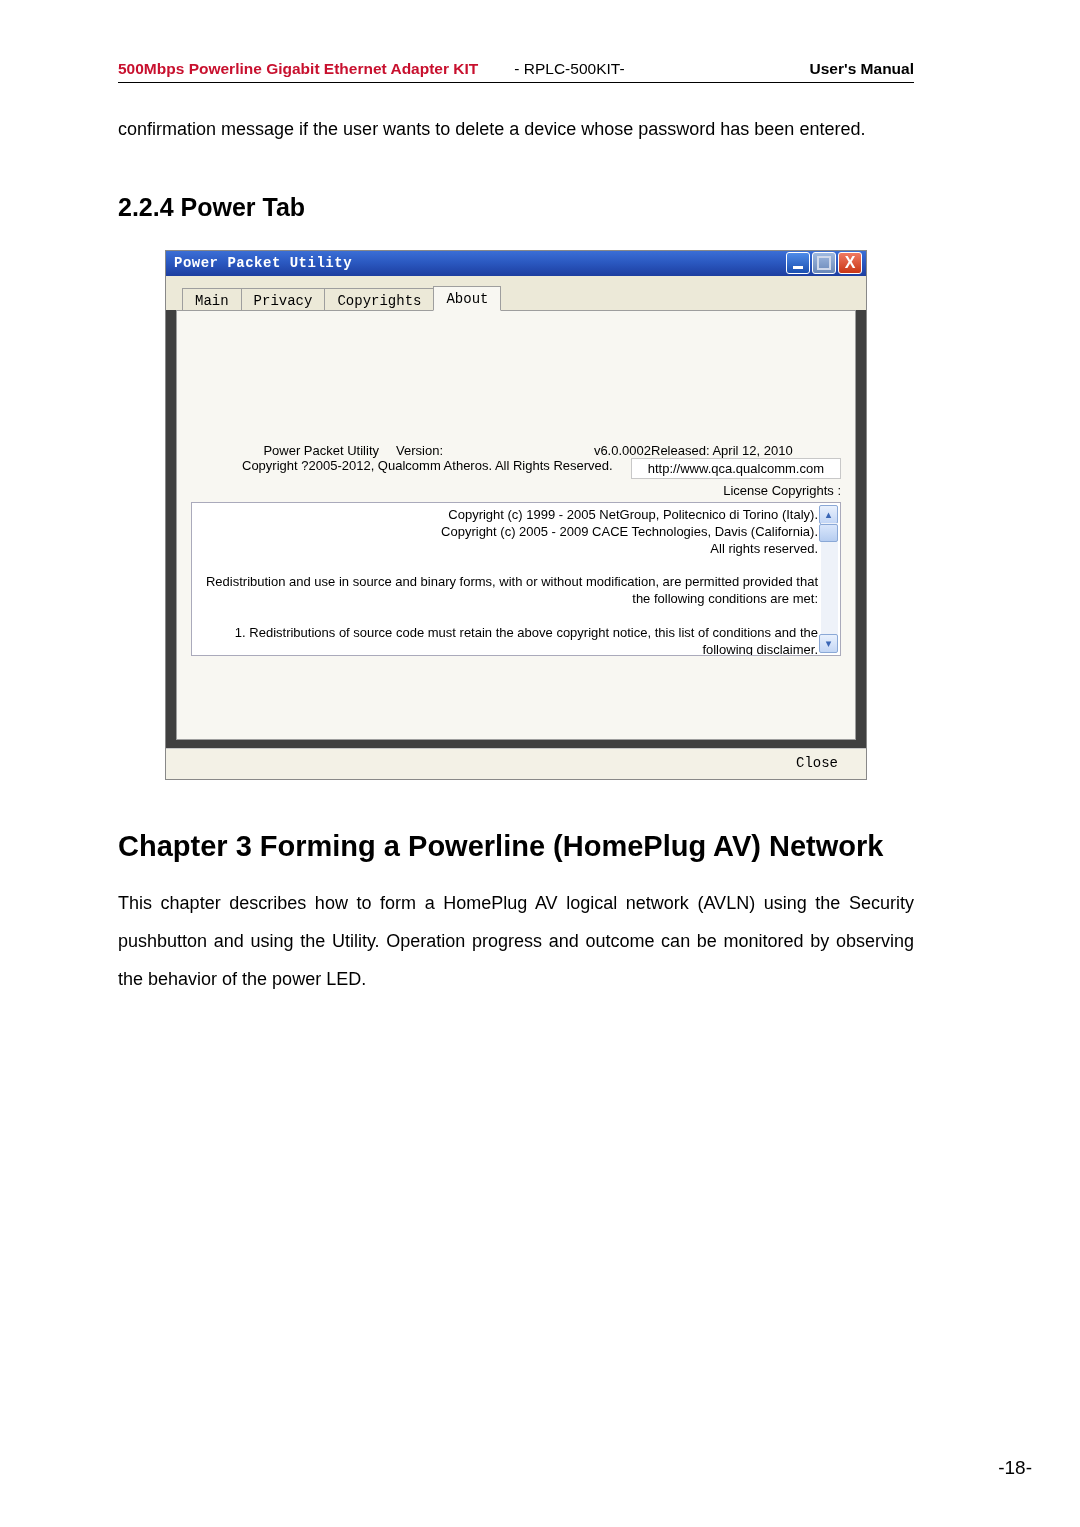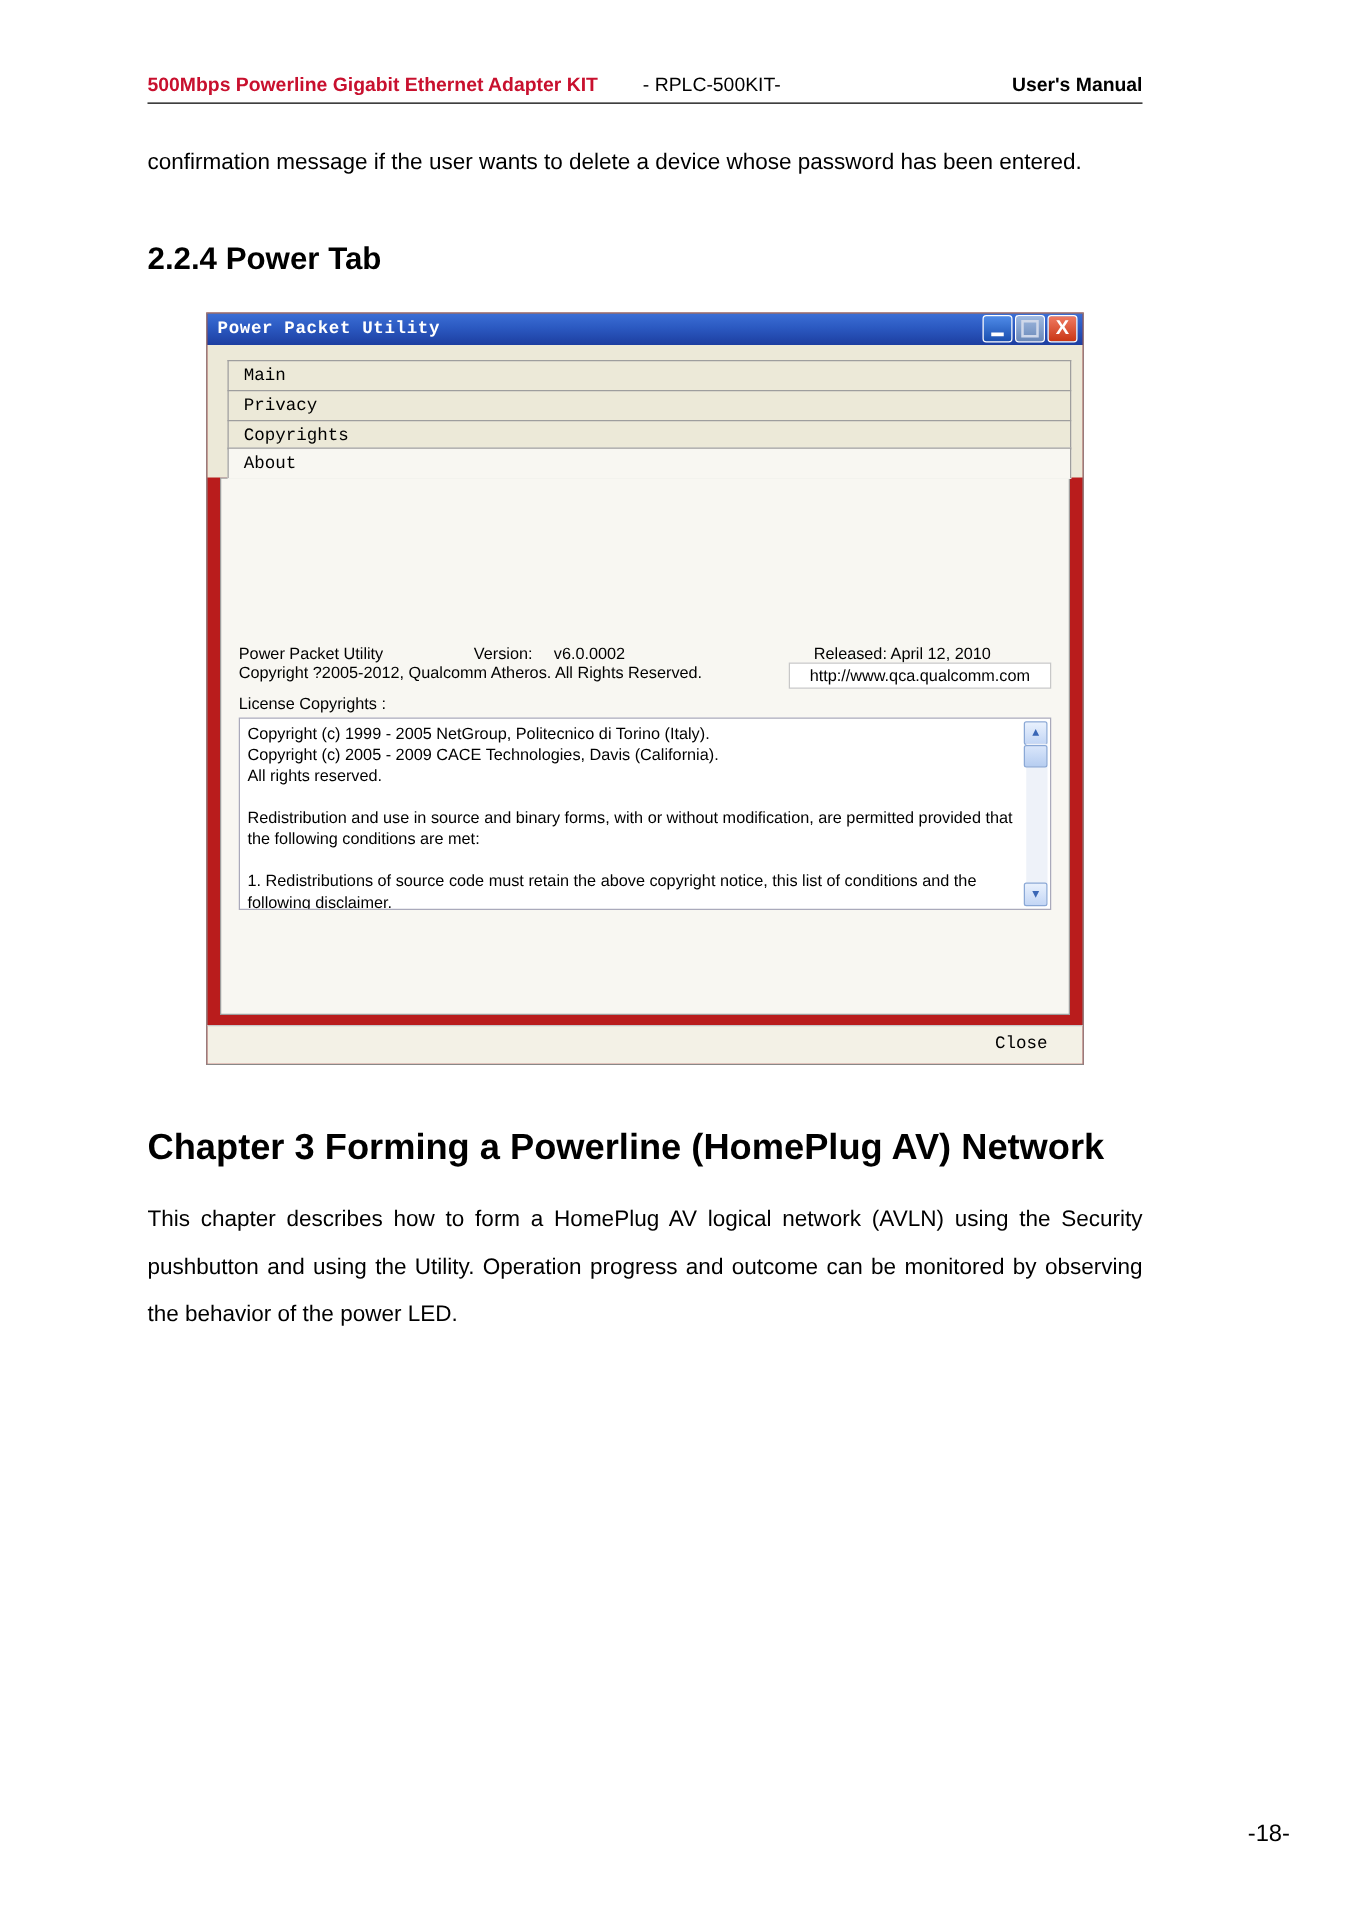--- a/index.html
+++ b/index.html
@@ -5,31 +5,31 @@
   html,body{margin:0;padding:0;background:#fff;}
   body{font-family:Arial,Helvetica,sans-serif;color:#000;width:1080px;}
   .page{width:1032px;height:1527px;position:relative;box-sizing:border-box;padding:60px 118px 40px 118px;}
   .hdr{border-bottom:1.5px solid #000;padding-bottom:4px;display:flex;align-items:baseline;font-size:15.5px;}
   .hdr .left{color:#c8102e;font-weight:bold;}
   .hdr .mid{color:#000;margin-left:36px;}
   .hdr .right{margin-left:auto;font-weight:bold;}
   .body-text{font-size:18px;line-height:2.1;text-align:justify;margin-top:28px;}
   .h3{font-size:25px;font-weight:bold;margin-top:44px;}
   .body-text i{font-style:italic;}
-  .figure{margin:28px auto 0 auto;width:700px;border:1px solid #888;background:#b91c1c;font-family:"MS Sans Serif",Tahoma,Arial,sans-serif;font-size:13px;color:#000;}
+  .figure{margin:28px auto 0 auto;width:700px;border:1px solid #888;background:#404040;font-family:"MS Sans Serif",Tahoma,Arial,sans-serif;font-size:13px;color:#000;text-align:right;}
   .titlebar{height:25px;background:linear-gradient(to bottom,#3b6ed5 0%,#2b59c1 45%,#1d3ea0 100%);display:flex;align-items:center;padding:0 4px 0 8px;color:#fff;}
   .titlebar .ttl{font-family:"Courier New",monospace;font-size:14px;font-weight:bold;letter-spacing:.5px;}
   .winbtns{margin-left:auto;display:flex;gap:2px;}
   .winbtn{width:22px;height:20px;border:1px solid #fff;border-radius:3px;display:flex;align-items:center;justify-content:center;font-weight:bold;font-size:13px;color:#fff;font-family:Arial,sans-serif;}
   .winbtn.min{background:linear-gradient(#4f8be8,#1a4fb0);}
   .winbtn.min::before{content:"";width:10px;height:3px;background:#fff;margin-top:8px;}
   .winbtn.max{background:linear-gradient(#9fb9e0,#6a88b8);}
   .winbtn.max::before{content:"";width:10px;height:10px;border:2px solid #cfd8ea;}
   .winbtn.close{background:linear-gradient(#f07a62,#c93615);font-size:16px;}
-  .tabs{display:flex;padding:10px 10px 0 16px;background:#ece9d8;font-family:"Courier New",monospace;font-size:14px;flex-direction:column;}
+  .tabs{display:flex;padding:10px 10px 0 16px;background:#ece9d8;font-family:"Courier New",monospace;font-size:14px;}
   .tab{padding:4px 12px 3px 12px;border:1px solid #9e9e9e;border-bottom:none;background:#ece9d8;margin-right:-1px;position:relative;}
   .tab.inactive{top:2px;}
   .tab.active{background:#f8f7f2;z-index:2;border-bottom:1px solid #f8f7f2;margin-bottom:-1px;}
   .tab-panel{margin:0 10px 8px 10px;background:#f8f7f2;border:1px solid #9e9e9e;height:430px;position:relative;box-sizing:border-box;}
   .about-rows{position:absolute;left:14px;right:14px;top:132px;}
   .row1{display:flex;}
   .row1 .col{white-space:pre;}
   .lic-label{margin-top:4px;}
   .lic-box{position:relative;margin-top:4px;border:1px solid #aab;background:#fff;height:132px;padding:4px 22px 16px 6px;line-height:1.3;overflow:hidden;}
   .scroll-up,.scroll-down{position:absolute;right:2px;width:17px;height:17px;background:linear-gradient(#e9f1fd,#c3d6f5);border:1px solid #8aa8d6;border-radius:2px;display:flex;align-items:center;justify-content:center;color:#3a66b5;font-size:11px;}

